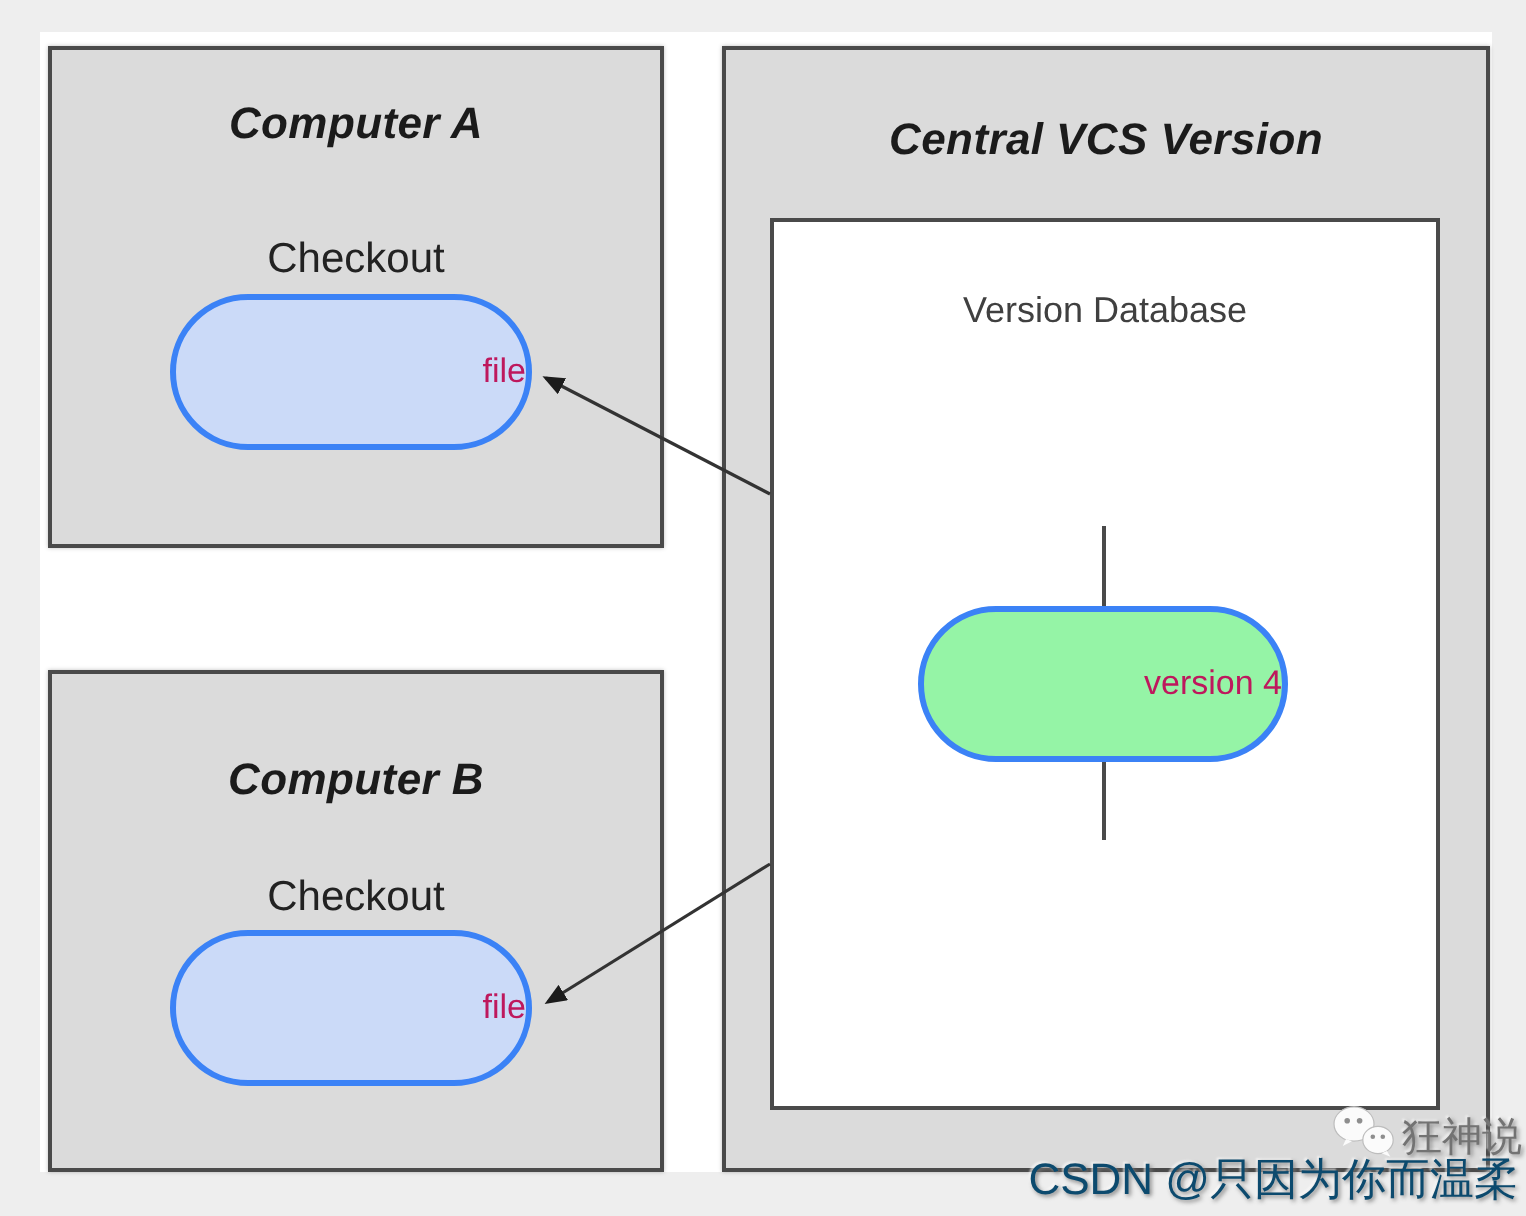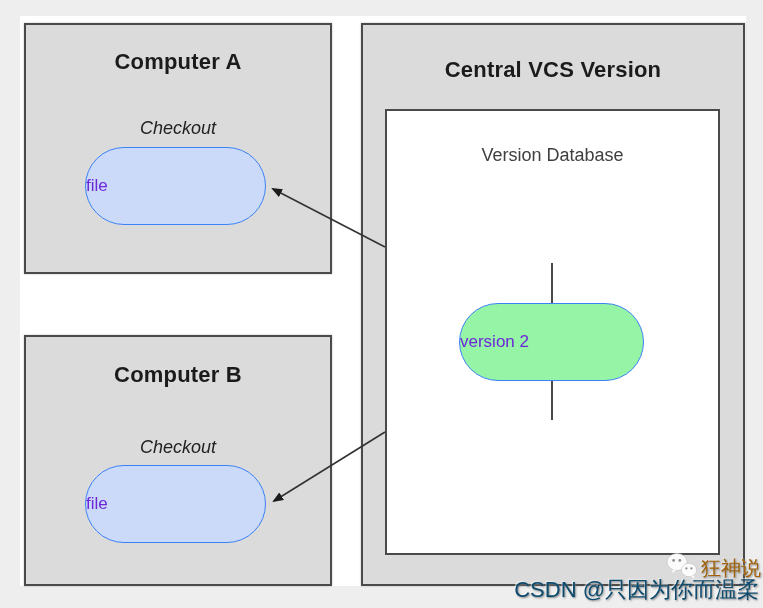--- a/index.html
+++ b/index.html
@@ -36,46 +36,46 @@
   #box-server     { left: 361px; top: 23px; width: 380px; height: 559px; }
 
   .box-title {
     position: absolute;
     left: 0; right: 0;
     text-align: center;
     font-size: 22px;
     font-weight: bold;
     color: #1b1b1b;
     letter-spacing: 0.2px;
+    font-style: italic;
   }
   #box-computer-a .box-title { top: 24px; }
-  #box-computer-b .box-title { top: 25px; }
+  #box-computer-b .box-title { top: 40px; }
   #box-server     .box-title { top: 32px; }
 
   .checkout-label {
     position: absolute;
     left: 0; right: 0;
     text-align: center;
-    font-size: 18px;
+    font-size: 21px;
     color: #222222;
-    font-style: italic;
   }
   #box-computer-a .checkout-label { top: 93px; }
   #box-computer-b .checkout-label { top: 100px; }
 
   .pill {
     position: absolute;
     box-sizing: border-box;
-    border: 1px solid #3b82f6;
+    border: 3px solid #3b82f6;
     border-radius: 40px;
     display: flex;
     align-items: center;
-    justify-content: flex-start;
+    justify-content: flex-end;
     font-size: 17px;
-    color: #6d28d9;
+    color: #be185d;
   }
   .file-pill {
     left: 59px;
     width: 181px;
     height: 78px;
     background: #cbdaf8;
   }
   #box-computer-a .file-pill { top: 122px; }
   #box-computer-b .file-pill { top: 128px; }
 
@@ -131,21 +131,21 @@
     position: absolute;
     right: 2px;
     top: 552px;
     display: flex;
     align-items: center;
     gap: 3px;
     z-index: 9;
   }
   .wm-brand .wm-brand-text {
     font-size: 20px;
-    color: #a16207;
+    color: #737373;
     text-shadow: 1px 1px 2px rgba(125,125,125,0.95), -1px -1px 1px rgba(255,255,255,0.55);
     white-space: nowrap;
   }
   .wm-credit {
     position: absolute;
     right: 4px;
     top: 575px;
     font-size: 22px;
     color: #0c4a6e;
     text-shadow: 1px 1px 2px rgba(118,118,118,0.9), -1px -1px 1px rgba(255,255,255,0.6);
@@ -179,21 +179,21 @@
   <div class="gray-box" id="box-server">
     <div class="box-title">Central VCS Version</div>
 
     <div id="db-box">
       <div class="db-title">Version Database</div>
 
       <div class="connector" id="connector-3-2"></div>
       <div class="connector" id="connector-2-1"></div>
 
       <div class="pill version-pill" id="version-pill-2">
-        <span>version 2</span>
+        <span>version 4</span>
       </div>
     </div>
   </div>
 
   <svg id="arrows" viewBox="0 0 763 608" xmlns="http://www.w3.org/2000/svg">
     <defs>
       <marker id="arrowhead" markerWidth="11" markerHeight="9" refX="9" refY="4.5" orient="auto" markerUnits="userSpaceOnUse">
         <polygon points="0 0, 11 4.5, 0 9" fill="#1c1c1c"></polygon>
       </marker>
     </defs>

